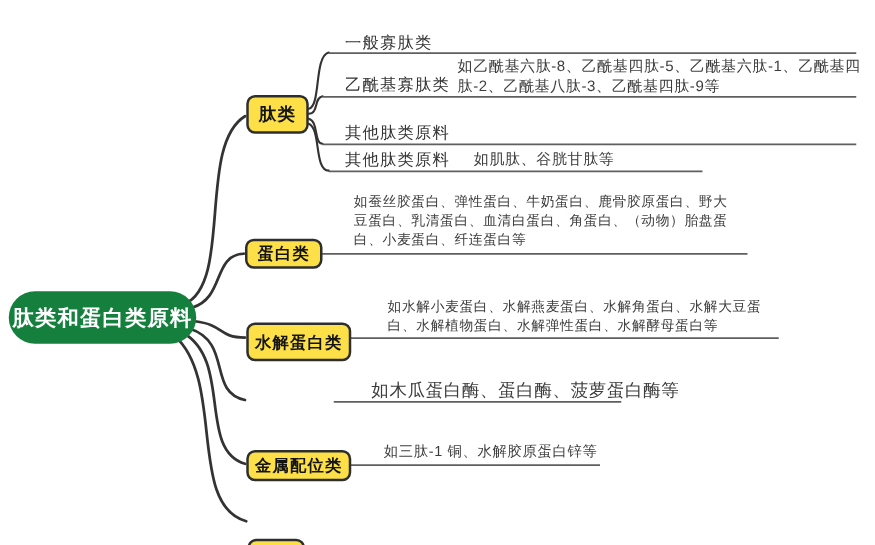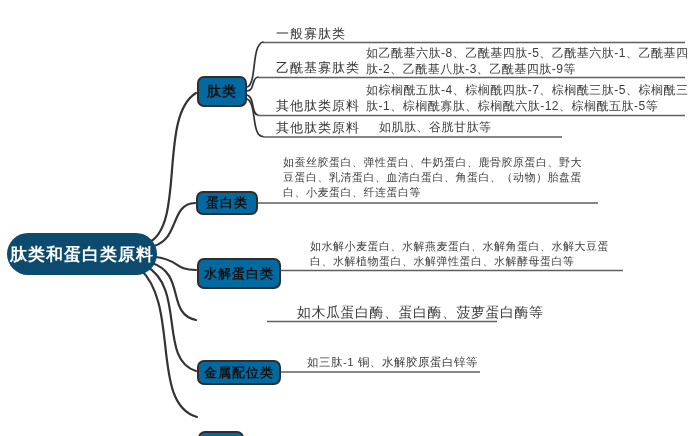--- a/index.html
+++ b/index.html
@@ -3,27 +3,27 @@
 <meta charset="utf-8">
 <style>
   html,body{margin:0;padding:0;background:#ffffff;}
   .canvas{
     position:relative;width:700px;height:436px;overflow:hidden;
     font-family:"Liberation Sans","DejaVu Sans",sans-serif;
     background:#ffffff;
   }
   svg.links{position:absolute;left:0;top:0;width:700px;height:436px;}
   .node{
-    position:absolute;box-sizing:border-box;background:#0369a1;
+    position:absolute;box-sizing:border-box;background:#fde047;
     border:2px solid #2e2e2e;border-radius:7px;
     display:flex;align-items:center;justify-content:center;
     font-weight:bold;color:#141414;font-size:13px;letter-spacing:1px;
   }
   .node.root{
-    background:#0c4a6e;color:#ffffff;border:none;border-radius:22px;
+    background:#15803d;color:#ffffff;border:none;border-radius:22px;
     font-size:17px;letter-spacing:1px;
   }
   .sublabel{
     position:absolute;font-size:13px;color:#333333;letter-spacing:1px;
     white-space:nowrap;line-height:14px;
   }
   .content{
     position:absolute;font-size:12px;color:#3d3d3d;line-height:15.5px;
     white-space:pre-line;letter-spacing:0.5px;
   }
@@ -85,22 +85,20 @@
     <span>其他</span>
   </div>
 
   <div class="sublabel" style="left:276px;top:27px;">一般寡肽类</div>
   <div class="sublabel" style="left:276px;top:61px;">乙酰基寡肽类</div>
   <div class="sublabel" style="left:276px;top:99px;">其他肽类原料</div>
   <div class="sublabel" style="left:276px;top:121px;">其他肽类原料</div>
 
   <div class="content" style="left:366px;top:46px;width:334px;">如乙酰基六肽-8、乙酰基四肽-5、乙酰基六肽-1、乙酰基四
 肽-2、乙酰基八肽-3、乙酰基四肽-9等</div>
-  <div class="content" style="left:366px;top:83px;width:334px;">如棕榈酰五肽-4、棕榈酰四肽-7、棕榈酰三肽-5、棕榈酰三
-肽-1、棕榈酰寡肽、棕榈酰六肽-12、棕榈酰五肽-5等</div>
   <div class="content oneline" style="left:379px;top:120px;">如肌肽、谷胱甘肽等</div>
 
   <div class="content small" style="left:283px;top:155px;width:300px;">如蚕丝胶蛋白、弹性蛋白、牛奶蛋白、鹿骨胶原蛋白、野大
 豆蛋白、乳清蛋白、血清白蛋白、角蛋白、（动物）胎盘蛋
 白、小麦蛋白、纤连蛋白等</div>
   <div class="content small" style="left:310px;top:239px;width:300px;">如水解小麦蛋白、水解燕麦蛋白、水解角蛋白、水解大豆蛋
 白、水解植物蛋白、水解弹性蛋白、水解酵母蛋白等</div>
   <div class="content small oneline" style="left:297px;top:305px;font-size:14px;">如木瓜蛋白酶、蛋白酶、菠萝蛋白酶等</div>
   <div class="content small oneline" style="left:307px;top:355px;font-size:11.5px;">如三肽-1 铜、水解胶原蛋白锌等</div>
 

